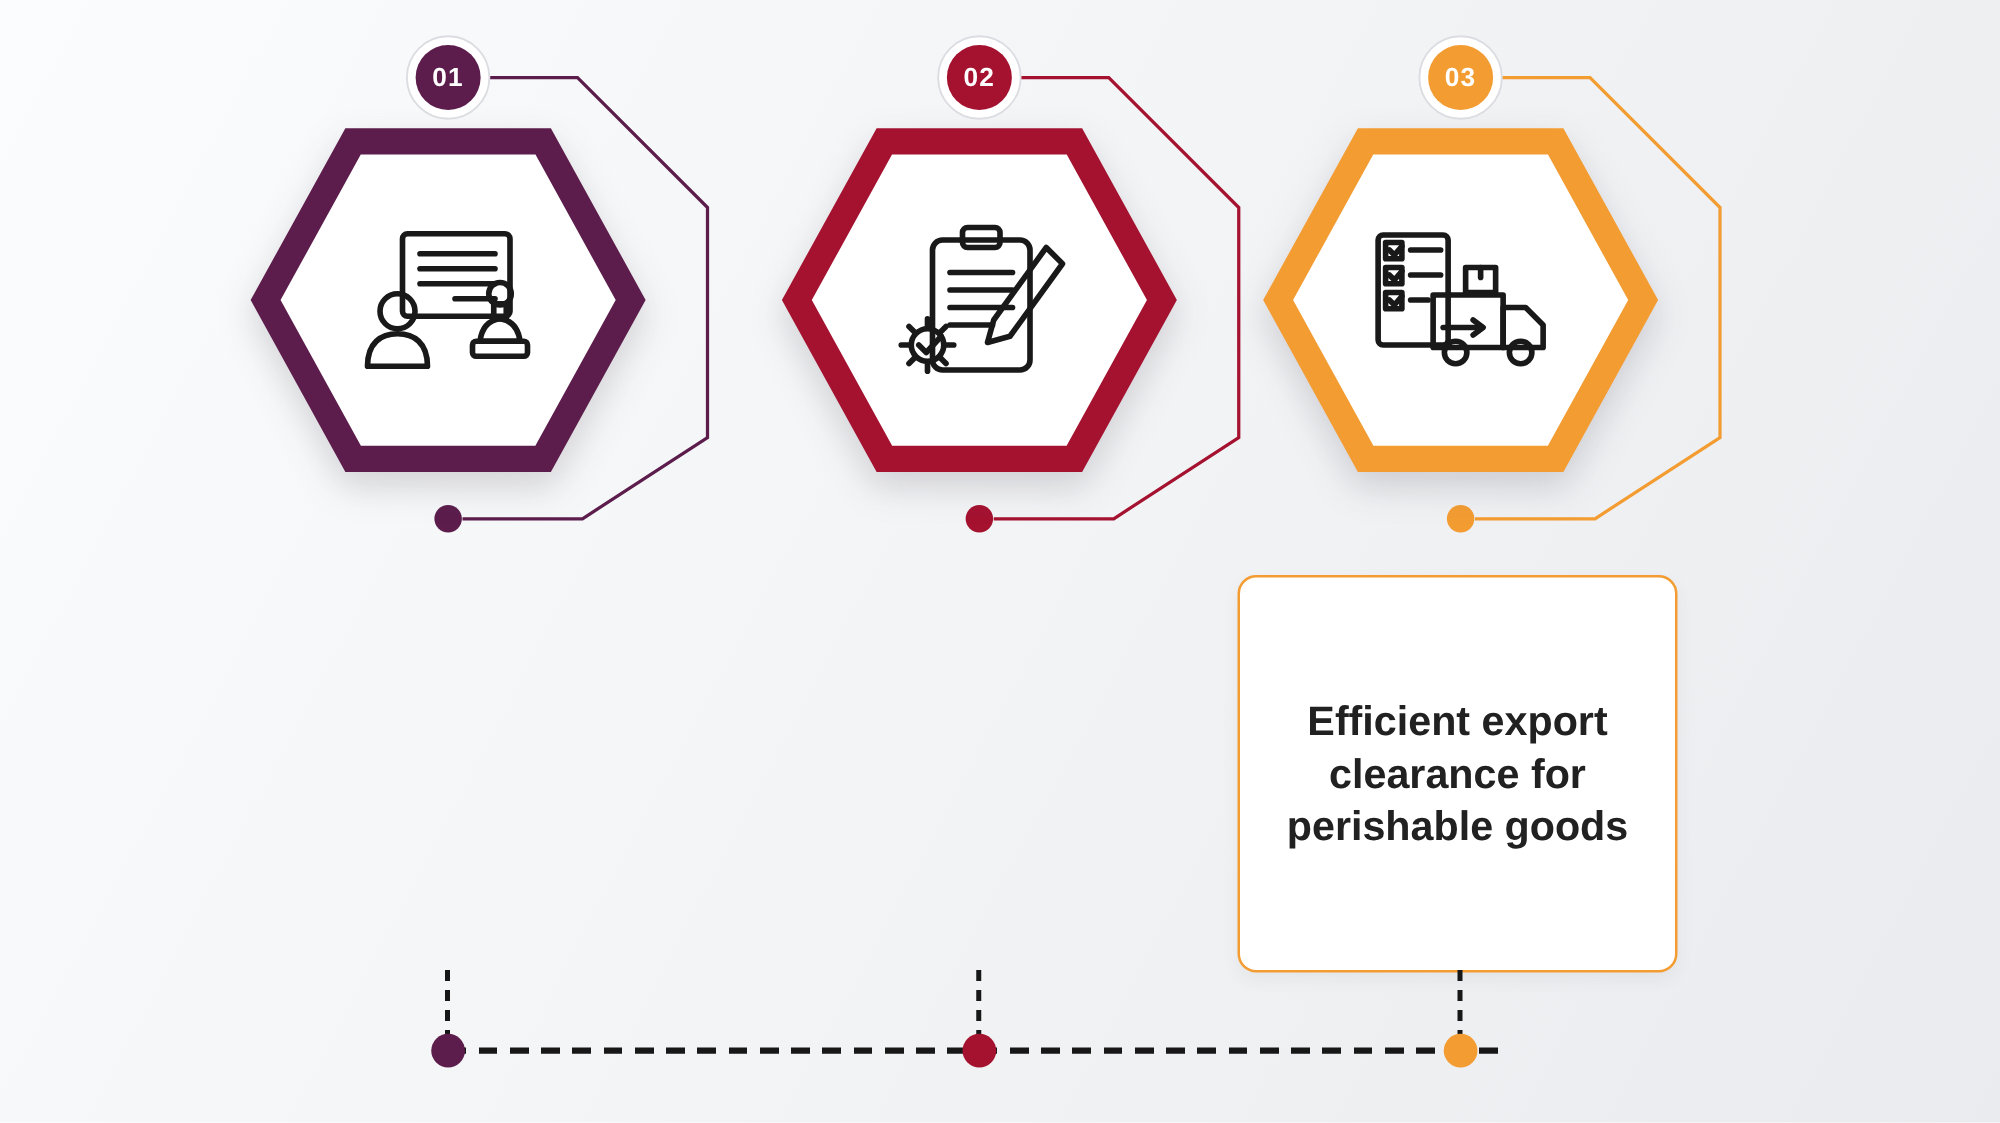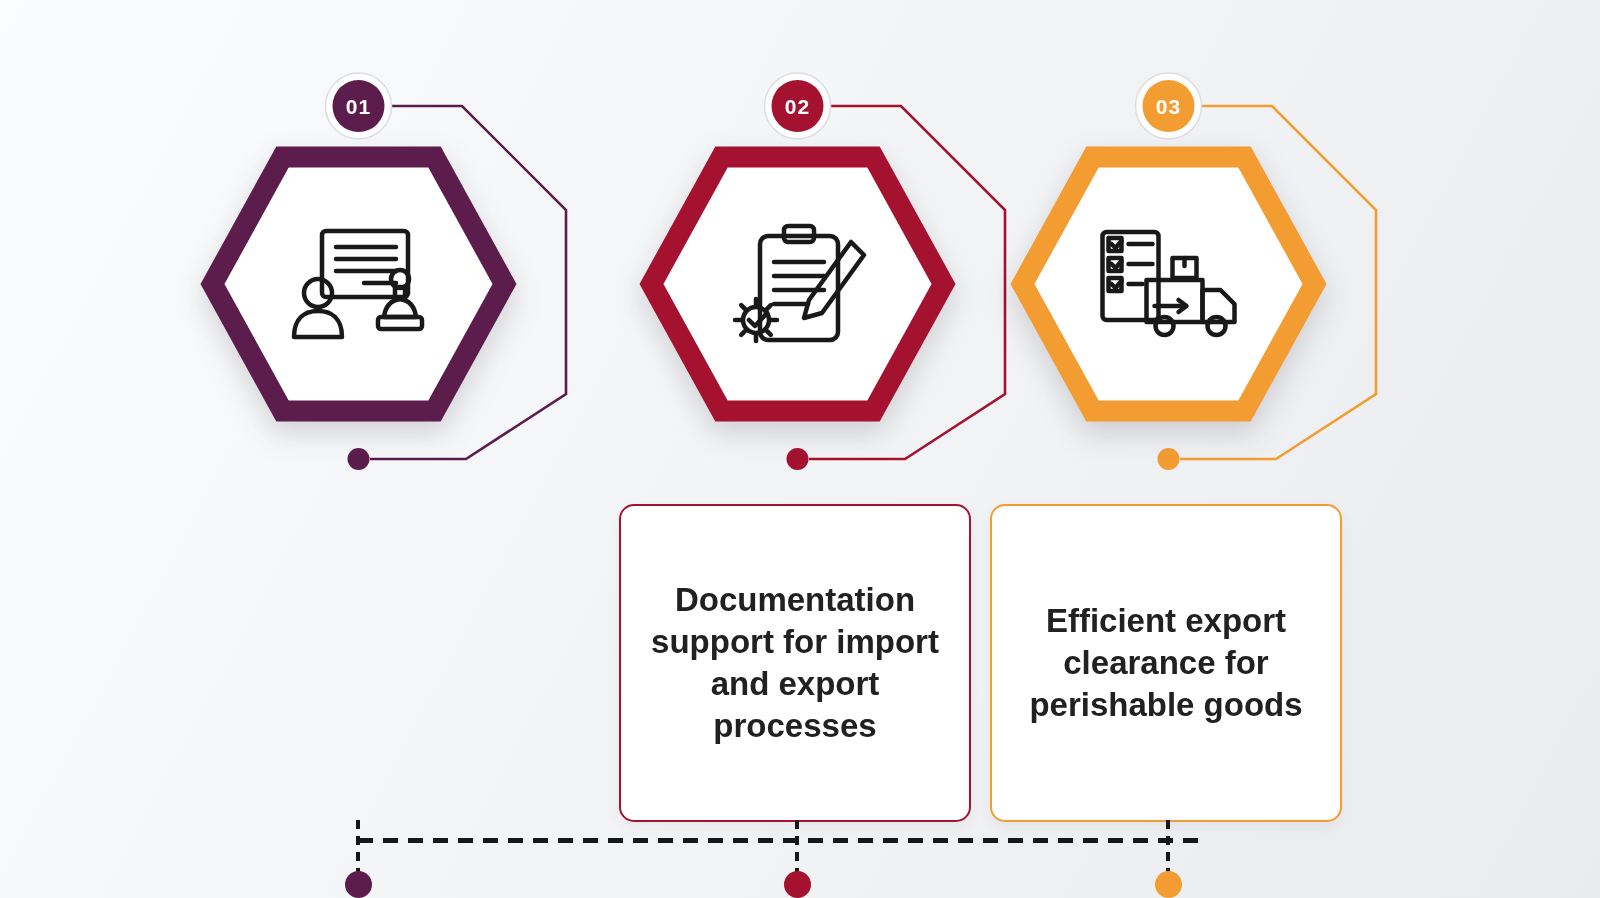--- a/index.html
+++ b/index.html
@@ -6,22 +6,22 @@
   body{
     width:1600px;height:898px;overflow:hidden;
     font-family:"Liberation Sans","DejaVu Sans",sans-serif;
     background:linear-gradient(118deg,#fbfcfd 0%,#f2f3f5 55%,#e9ebee 100%);
   }
   .canvas{position:relative;width:1600px;height:898px;}
   .timeline{
     position:absolute;left:358px;top:838px;width:850px;height:5px;z-index:1;
     background:repeating-linear-gradient(to right,#171717 0 15px,transparent 15px 25px);
   }
-  .step{position:absolute;top:0;width:425px;height:706px;z-index:2;margin-top:44px;}
-  .s0{left:146px}.s1{left:585px}.s2{left:956px}
+  .step{position:absolute;top:0;width:425px;height:706px;z-index:2;}
+  .s0{left:146px}.s1{left:571px}.s2{left:956px}
   .graphic{position:absolute;left:0;top:0;width:425px;height:432px;}
   .hex{fill:#ffffff;stroke:var(--c);stroke-width:21;filter:drop-shadow(0 12px 14px rgba(50,45,60,.18));}
   .connector{fill:none;stroke:var(--c);stroke-width:2.6;}
   .badge-ring{fill:#ffffff;stroke:#dcdde2;stroke-width:1.5;}
   .badge{fill:var(--c);}
   .badge-num{fill:#ffffff;font-size:21px;font-weight:700;letter-spacing:1px;}
   .cdot{fill:var(--c);}
   .icon{fill:none;stroke:#191919;stroke-width:4.5;stroke-linecap:round;stroke-linejoin:round;}
   .card{
     position:absolute;left:34px;top:460px;width:348px;height:314px;
@@ -92,23 +92,20 @@
         <line x1="46.6" y1="110.6" x2="50.8" y2="114.8"></line>
         <line x1="36" y1="115" x2="36" y2="121"></line>
         <line x1="25.4" y1="110.6" x2="21.2" y2="114.8"></line>
         <line x1="21" y1="100" x2="15" y2="100"></line>
         <line x1="25.4" y1="89.4" x2="21.2" y2="85.2"></line>
         <line x1="36" y1="85" x2="36" y2="79"></line>
         <line x1="46.6" y1="89.4" x2="50.8" y2="85.2"></line>
         <path d="M29 100 l6 6 12 -13"></path>
       </g>
     </svg>
-    <div class="card">
-      <p>Documentation support for import and export processes</p>
-    </div>
     <div class="vdash"></div>
     <div class="tdot"></div>
   </div>
 
   <div class="step s2" style="--c: #f39c32;">
     <svg class="graphic" viewBox="0 0 425 432">
       <polyline class="connector" points="238,62 316,62 420,166 420,350 320,415 224,415"></polyline>
       <circle class="cdot" cx="212.5" cy="415" r="11"></circle>
       <path class="hex" d="M66.5 240 L136.5 113 L288.5 113 L358.5 240 L288.5 367 L136.5 367 Z"></path>
       <circle class="badge-ring" cx="212.5" cy="62" r="33"></circle>

